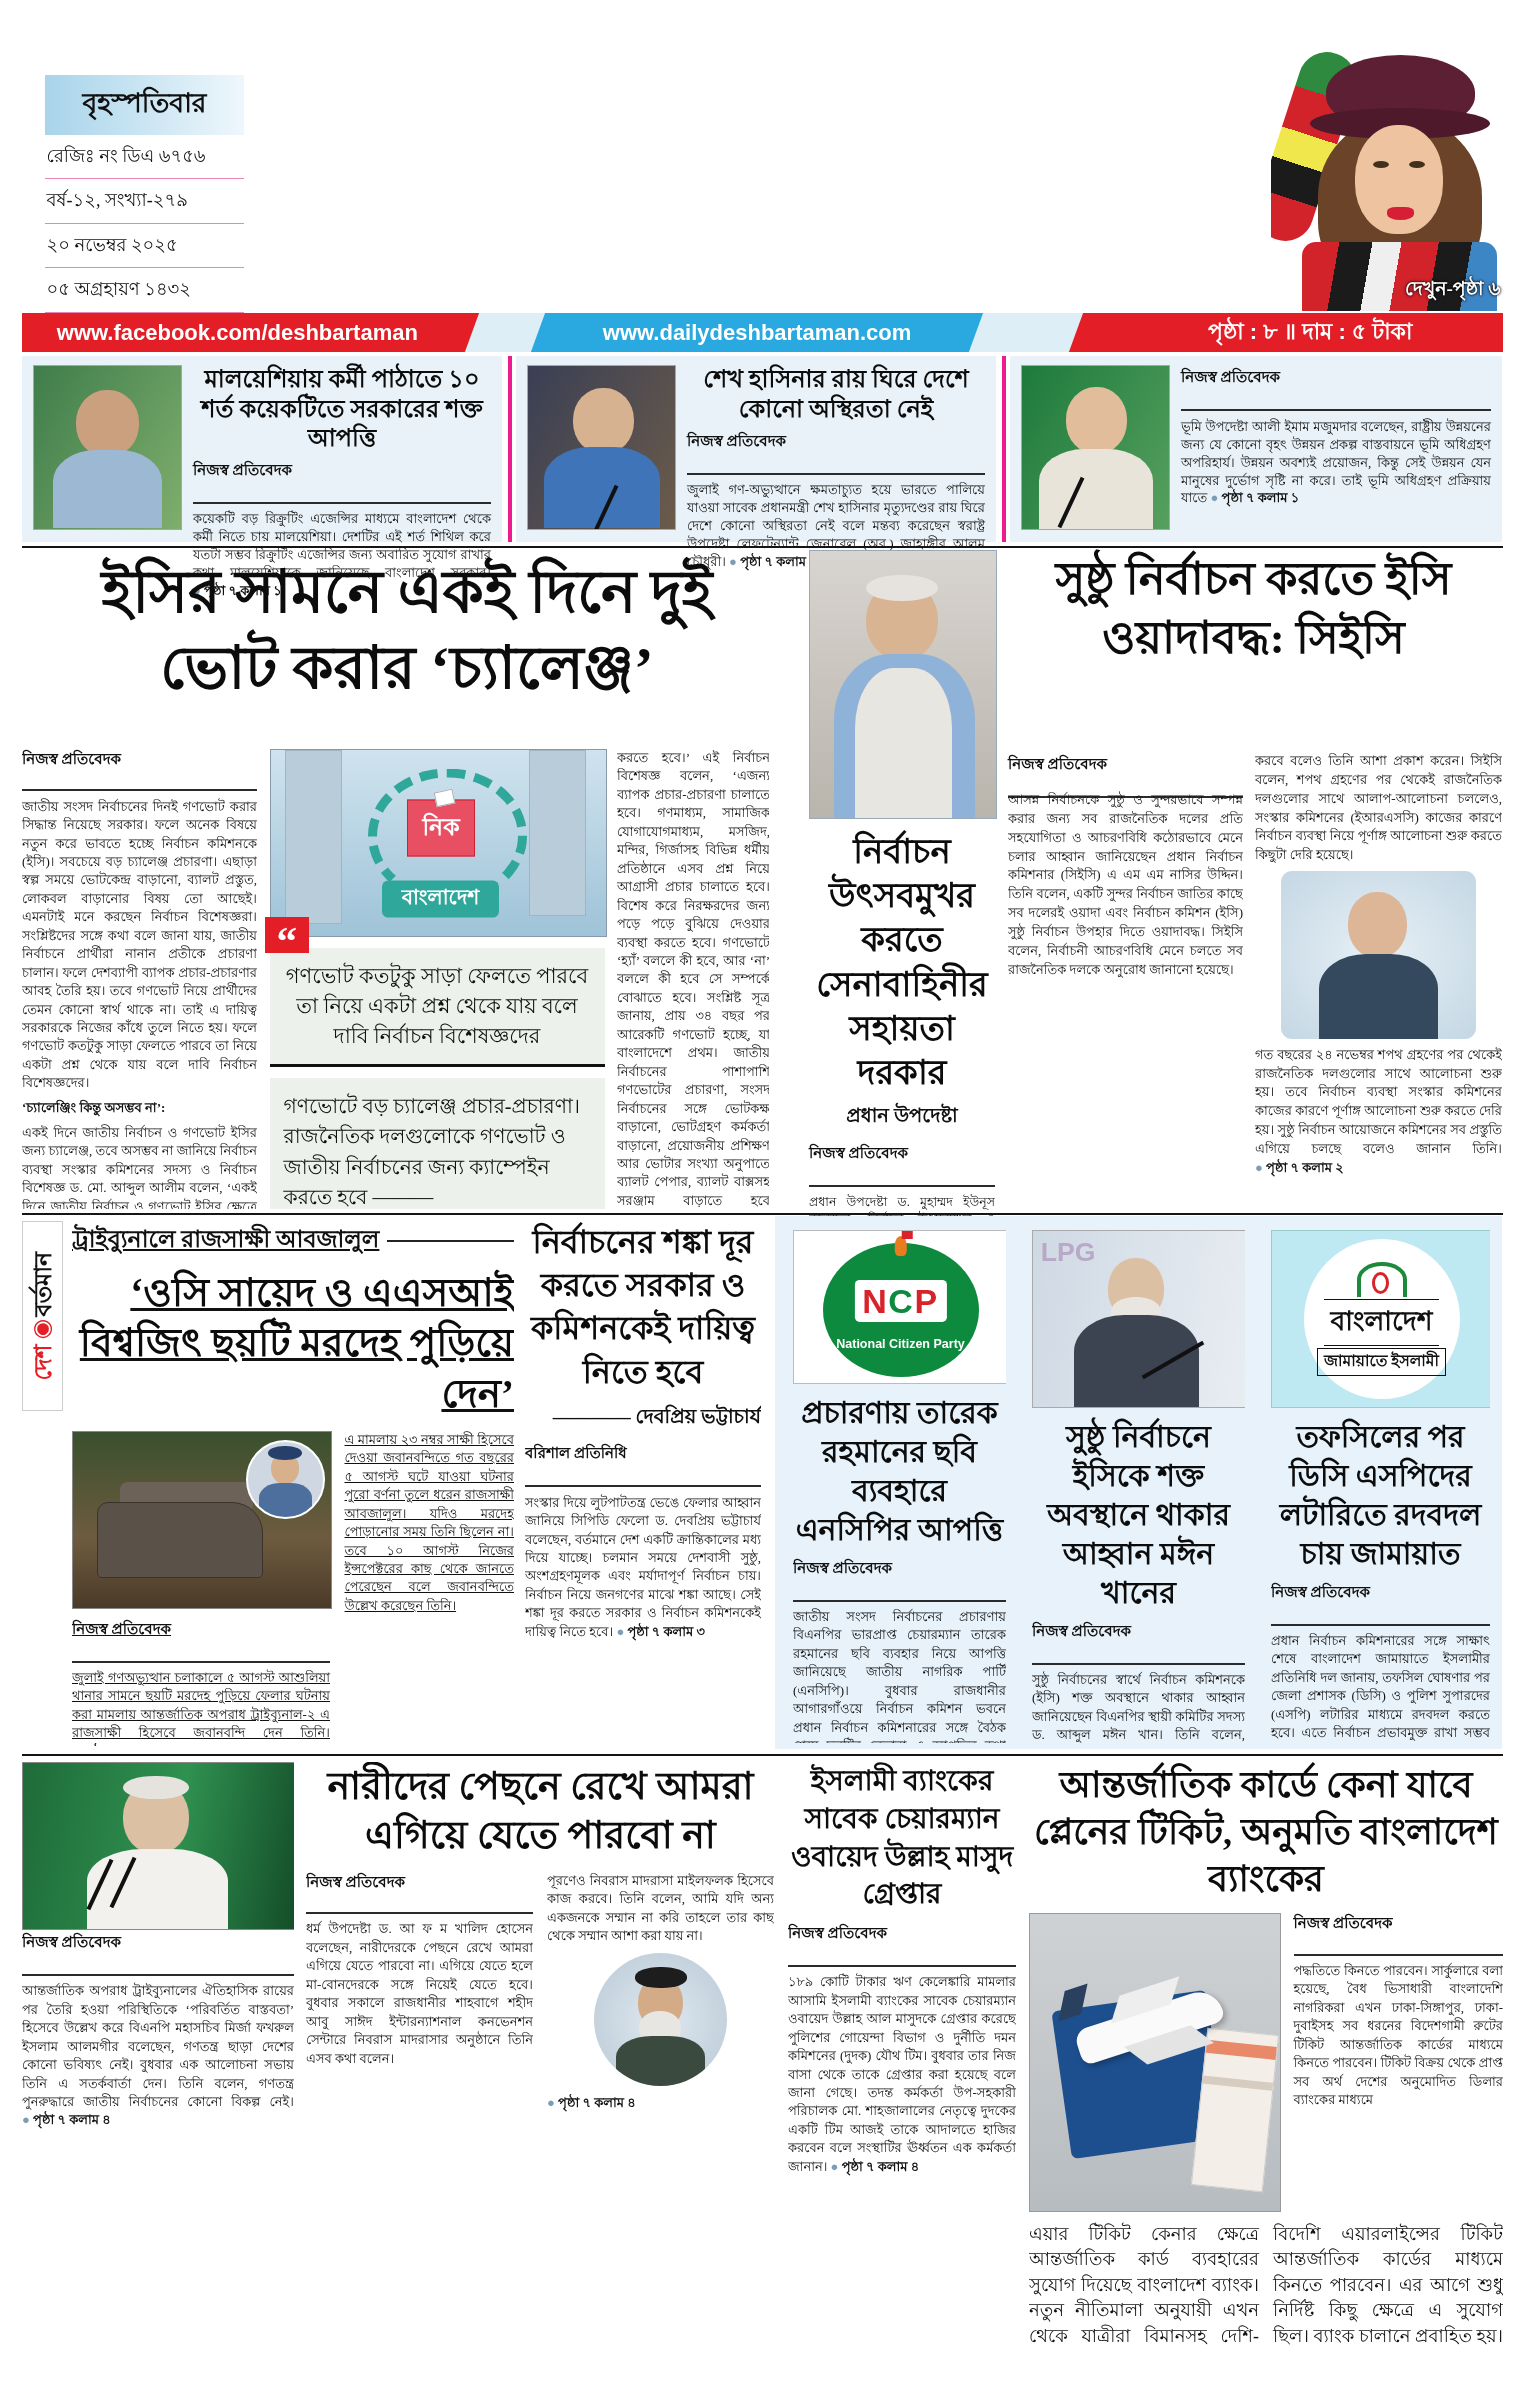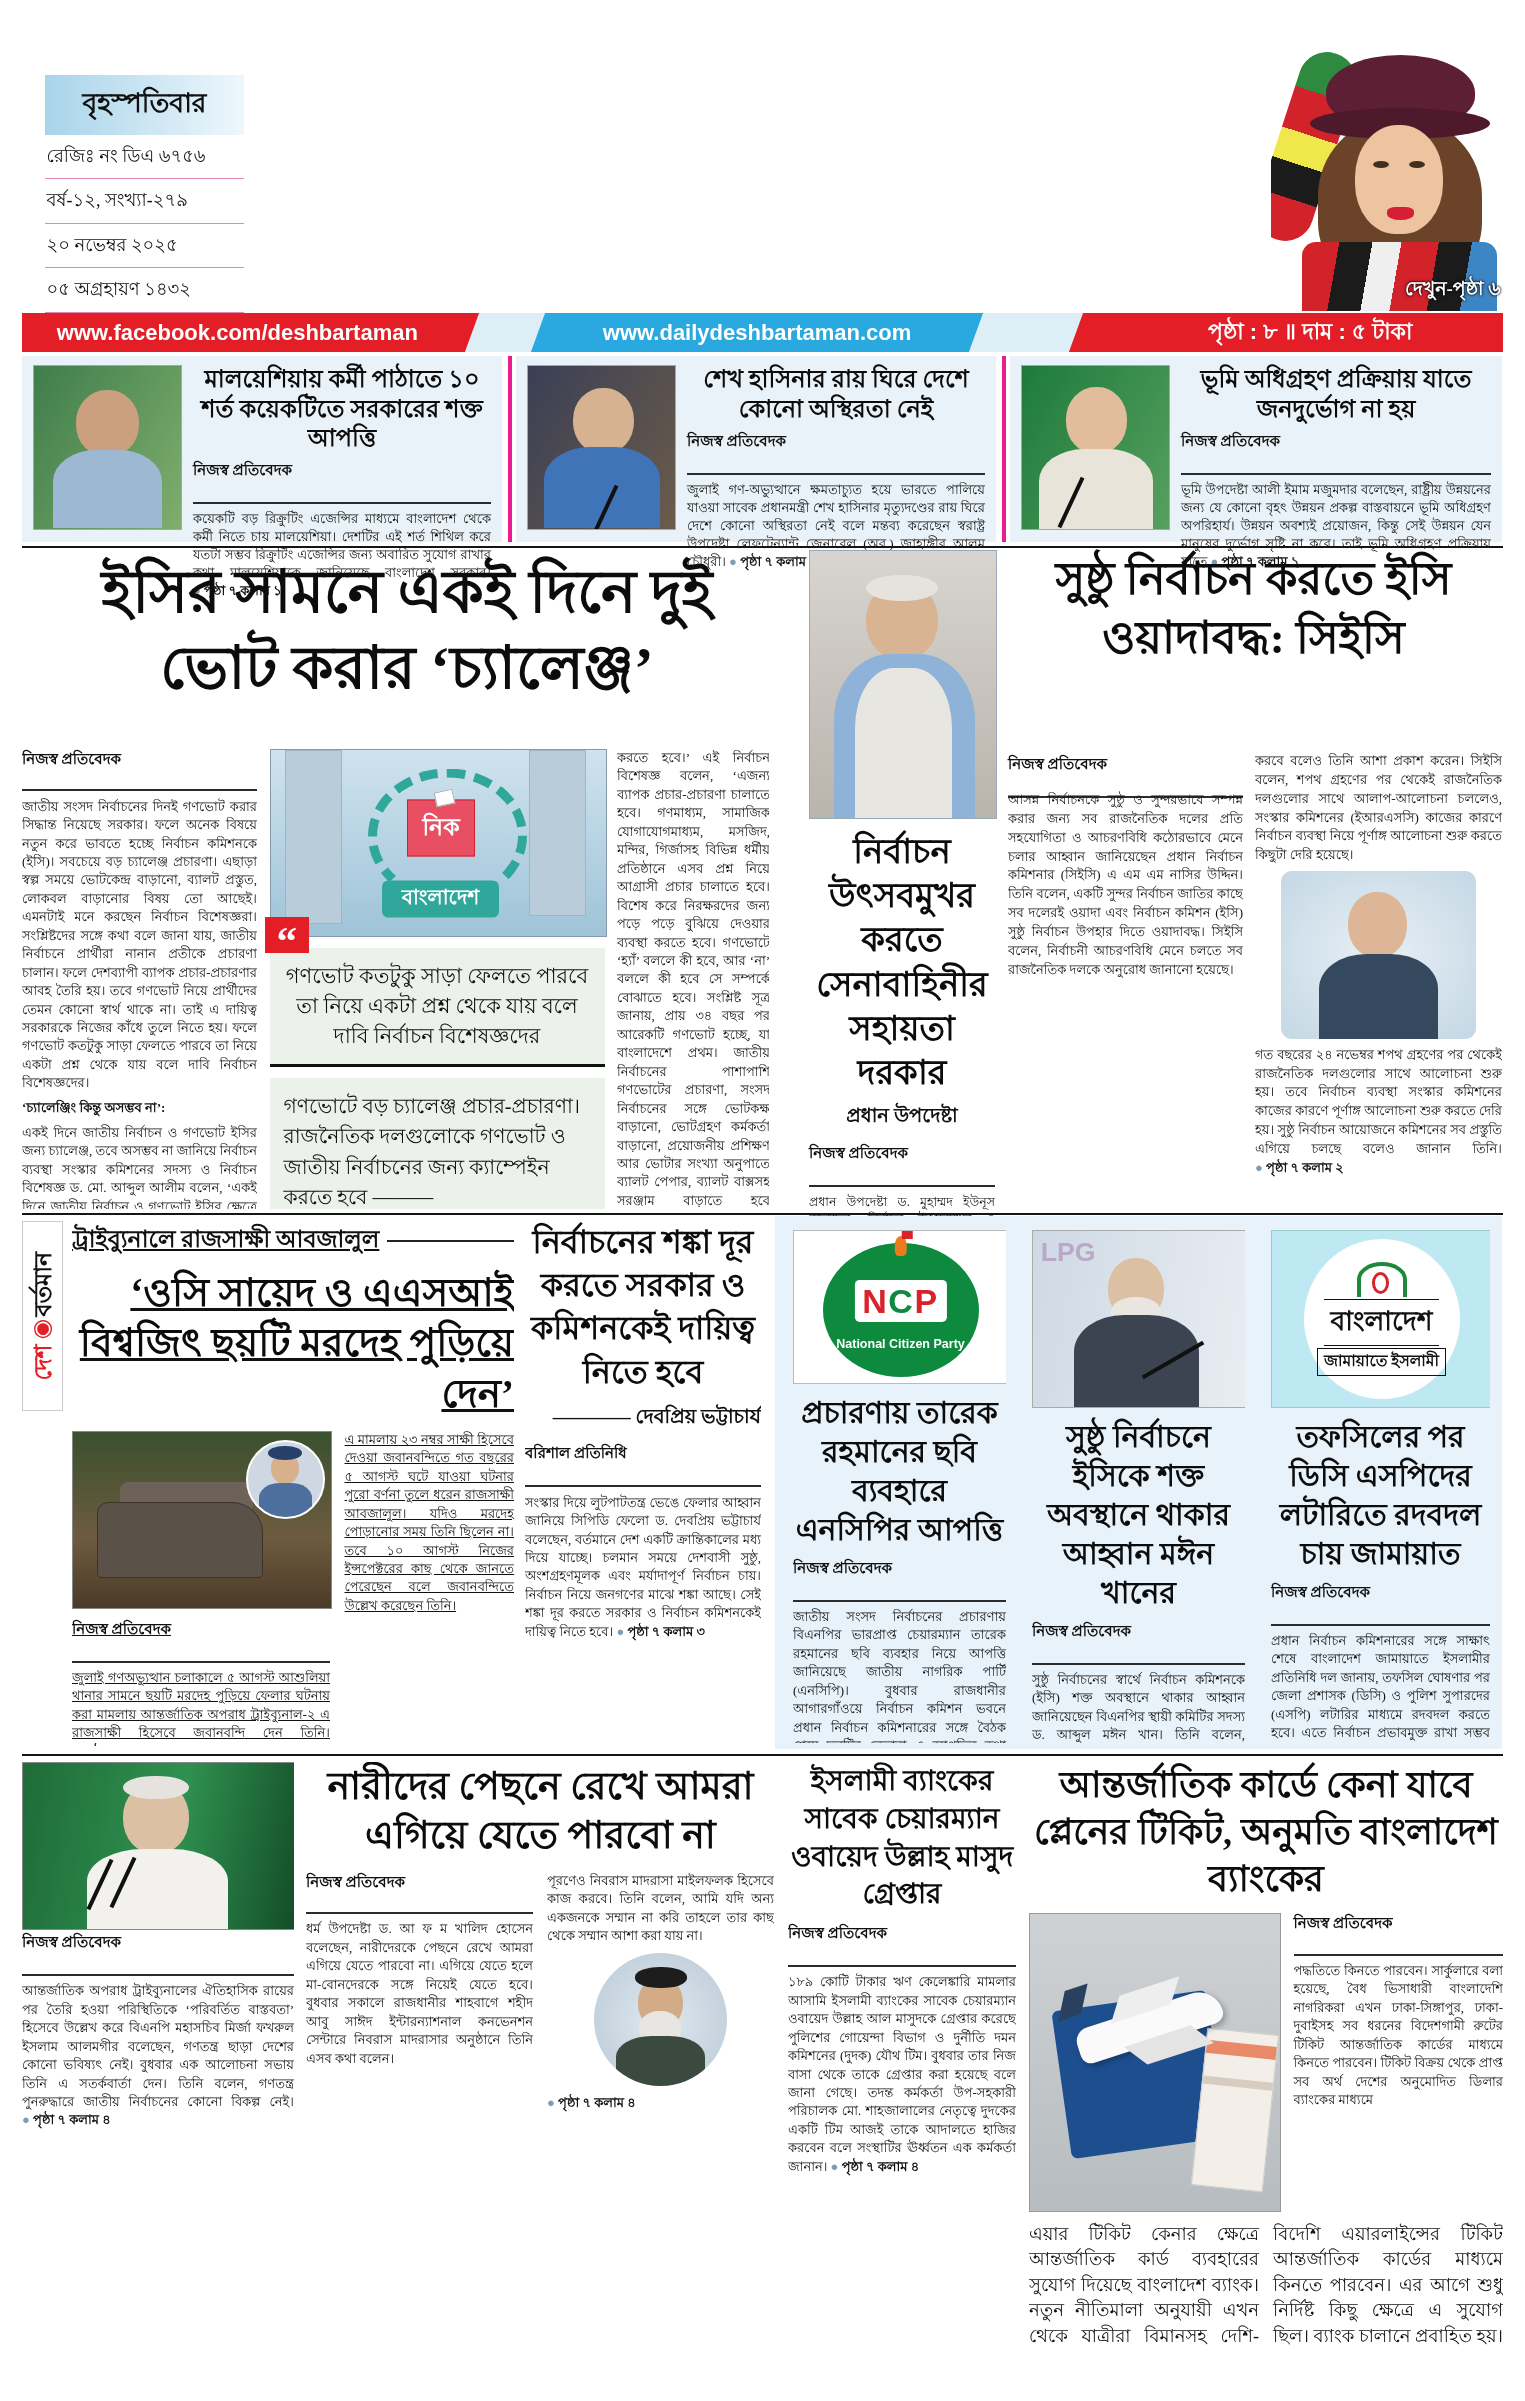--- a/index.html
+++ b/index.html
@@ -232,21 +232,20 @@
     </div>
   </div>
   <div class="abs pinkbar" style="left:1002px;"></div>
   <div class="abs brief" style="left:1010px;width:492px;">
     <div class="bphoto" style="background:linear-gradient(120deg,#1d7a3c,#57a05f);">
       <div class="ph-head" style="left:44px;top:20.3px;width:61px;height:67px;background:#e2bd9b;"></div>
       <div class="ph-body" style="left:17px;top:83px;width:114px;height:80px;background:#e8e4da;"></div>
       <div class="mic" style="left:47px;top:109px;"></div>
     </div>
     <div class="btxt">
-      <h3>ভূমি অধিগ্রহণ প্রক্রিয়ায় যাতে জনদুর্ভোগ না হয়</h3>
       <div class="byline">নিজস্ব প্রতিবেদক</div>
       <div class="bbody jc"><span>ভূমি উপদেষ্টা আলী ইমাম মজুমদার বলেছেন, রাষ্ট্রীয় উন্নয়নের জন্য যে কোনো বৃহৎ উন্নয়ন প্রকল্প বাস্তবায়নে ভূমি অধিগ্রহণ অপরিহার্য। উন্নয়ন অবশ্যই প্রয়োজন, কিন্তু সেই উন্নয়ন যেন মানুষের দুর্ভোগ সৃষ্টি না করে। তাই ভূমি অধিগ্রহণ প্রক্রিয়ায় যাতে</span>
         <span class="jump"><span class="dot">●</span> <span>পৃষ্ঠা ৭ কলাম ১</span></span>
       </div>
     </div>
   </div>
 
   <div class="abs rule" style="top:546px;"></div>
 
   <h1 class="abs lead-head">ইসির সামনে একই দিনে দুই ভোট করার ‘চ্যালেঞ্জ’</h1>

